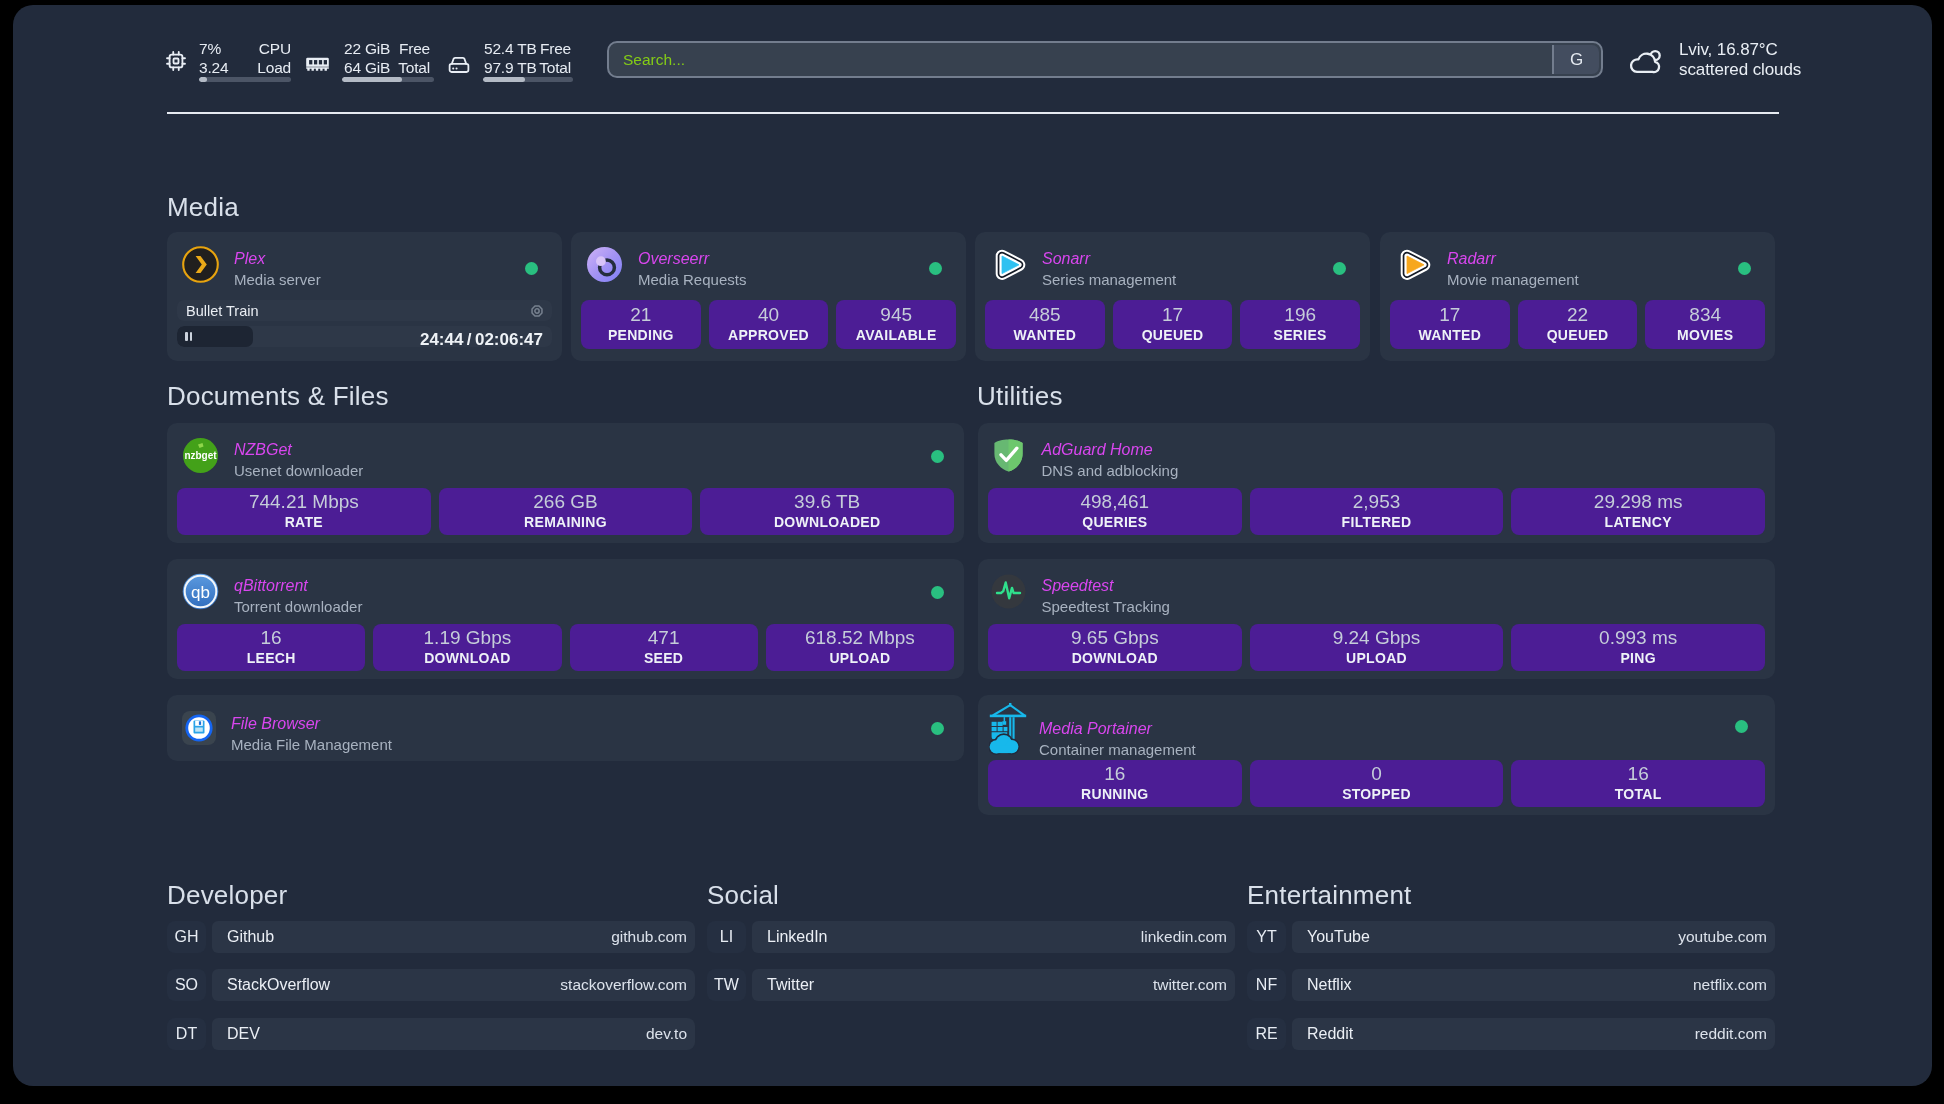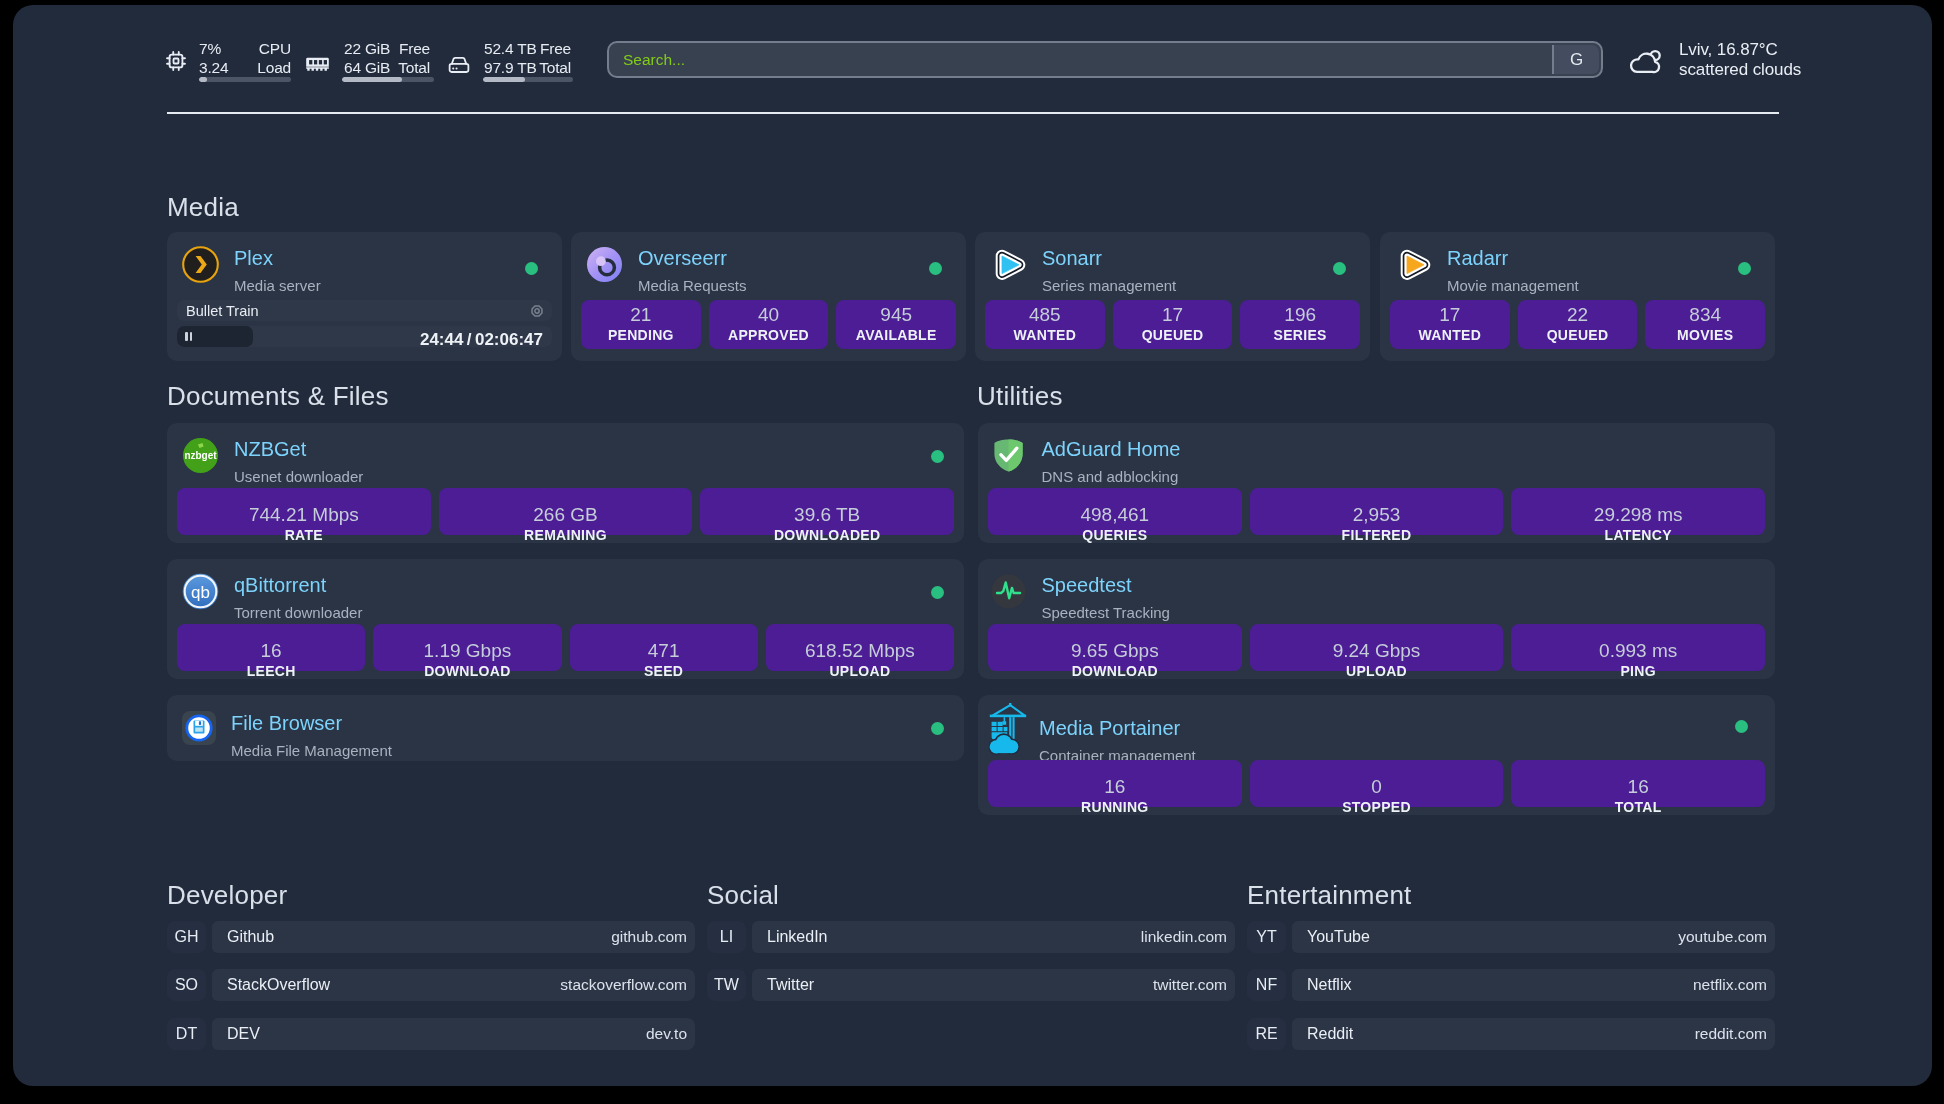--- a/index.html
+++ b/index.html
@@ -16,30 +16,30 @@
   .search { position:absolute; left:594px; top:36px; width:996px; height:37px; background:#37414f; border:2px solid #737d8e; border-radius:10px; }
   .search .ph { position:absolute; left:14px; top:8px; font-size:15.5px; color:#84cc16; }
   .search .g { position:absolute; right:2px; top:2px; bottom:2px; width:47px; background:#434d5f; border-radius:0 7px 7px 0; border-left:2px solid #737d8e; color:#e5eaf1; font-size:17px; display:flex; align-items:center; justify-content:center; }
   .weather-t { position:absolute; left:1666px; top:35px; font-size:17px; letter-spacing:-0.1px; line-height:20px; color:#e9eef4; }
   .sep { position:absolute; left:154px; top:107px; width:1612px; height:2px; background:#e6eaf1; }
   
   .stitle { position:absolute; font-size:26px; font-weight:500; color:#d9e0ea; letter-spacing:0.2px; }
   .card { position:absolute; background:#2a3444; border-radius:10px; }
   .hdr { position:absolute; left:15px; top:14px; display:flex; gap:15px; }
   .hdr .tt { padding-top:1px; }
-  .hdr .t1 { font-size:20px; font-weight:500; color:#7dd3fc; line-height:23px; }
-  .hdr .t2 { font-size:15px; color:#a8b2c0; line-height:19px; margin-top:6px; }
+  .hdr .t1 { font-size:16px; font-weight:500; color:#d946ef; line-height:23px;font-style:italic; }
+  .hdr .t2 { font-size:15px; color:#a8b2c0; line-height:19px; margin-top:0; }
   .icon37 { width:37px; height:37px; flex:0 0 37px; }
   .dot { position:absolute; width:13px; height:13px; border-radius:50%; background:#29bf80; }
   .stats { position:absolute; left:10px; right:10px; bottom:8px; display:flex; gap:8px; }
   .stat { flex:1; background:#4c1d95; border-radius:8px; text-align:center; }
   .stat .v { font-size:19px; color:#c5cdd9; }
   .stat .l { font-size:14px; font-weight:700; color:#eef2f7; letter-spacing:0.3px; margin-top:1px; }
   .stats.h52 { height:49px; bottom:12px; } .stats.h52 .v { margin-top:3.5px; }
-  .stats.h47 { height:47px; } .stats.h47 .v { margin-top:16px; }
+  .stats.h47 { height:47px; } .stats.h47 .v { margin-top:3px; }
   
   .prow { position:absolute; left:10px; right:10px; height:21px; background:#2e3848; border-radius:7px; }
   
   .lrow { position:absolute; width:528px; height:32px; display:flex; }
   .lrow .tag { width:39px; flex:0 0 39px; background:#252f41; border-radius:8px; color:#e7ecf3; font-size:16px; display:flex; align-items:center; justify-content:center; }
   .lrow .bar { flex:1; margin-left:6px; background:#2b3546; border-radius:6px 8px 8px 6px; display:flex; align-items:center; justify-content:space-between; padding:0 8px 0 15px; }
   .lrow .nm { font-size:16px; color:#ebeff5; }
   .lrow .dm { font-size:15.5px; color:#dce2eb; }
 </style>
 </head>

